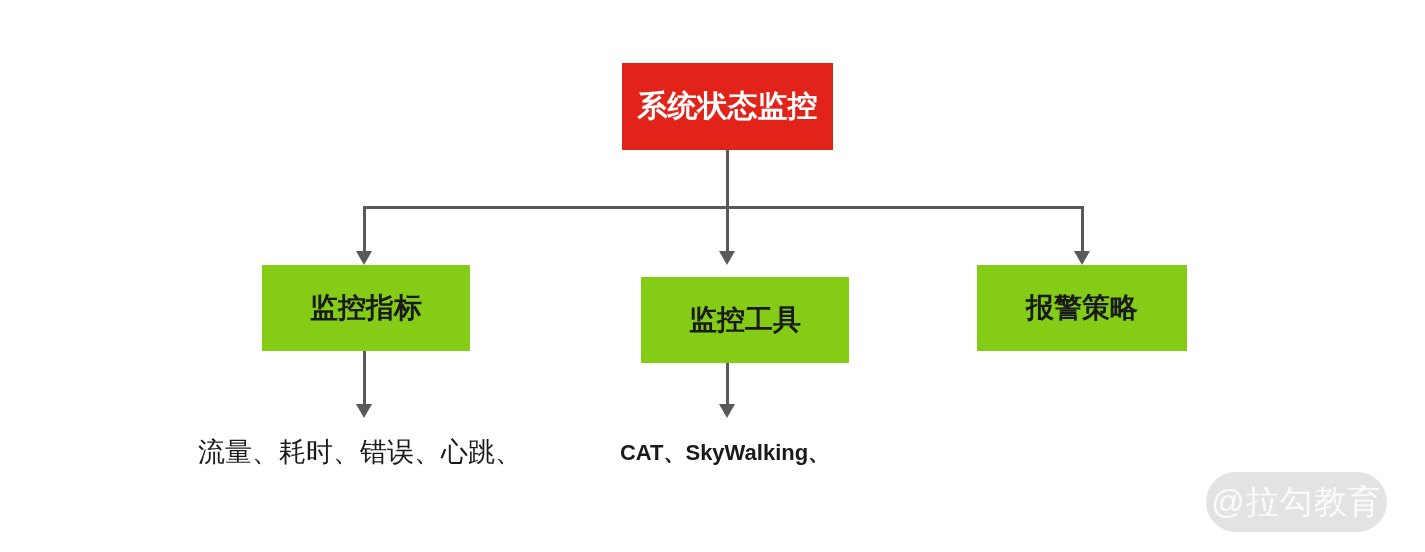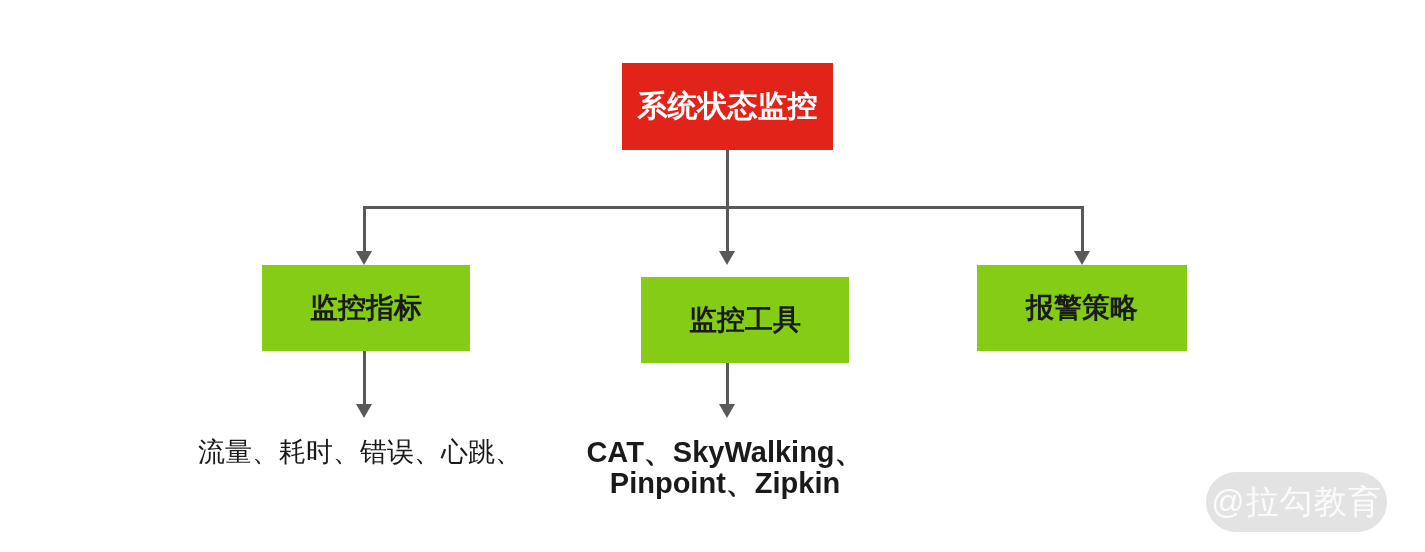--- a/index.html
+++ b/index.html
@@ -54,21 +54,21 @@
     text-align: center;
     color: #1a1a1a;
     line-height: 31px;
   }
   .detail.d0 {
     left: 190px; top: 437px; width: 340px;
     font-size: 27px; font-weight: normal;
   }
   .detail.d1 {
     left: 565px; top: 437px; width: 320px;
-    font-size: 29px; font-weight: 600;
+    font-size: 22px; font-weight: 600;
   }
 
   .watermark {
     position: absolute;
     left: 1206px; top: 472px; width: 181px; height: 60px;
     background: #e3e3e3; border-radius: 30px;
     display: flex; align-items: center; justify-content: center;
     color: #fbfbfb; font-size: 33px; font-weight: 500;
     letter-spacing: 1px;
     text-align: right;
@@ -104,20 +104,19 @@
   </div>
   <div class="node child c2">
     <span>报警策略</span>
   </div>
 
   <div class="detail d0">
     <div>流量、耗时、错误、心跳、</div>
   </div>
   <div class="detail d1">
     <div>CAT、SkyWalking、</div>
-    <div>Pinpoint、Zipkin</div>
   </div>
 
   <div class="watermark">
     <span>@拉勾教育</span>
   </div>
 
 </div>
 
 </body></html>

